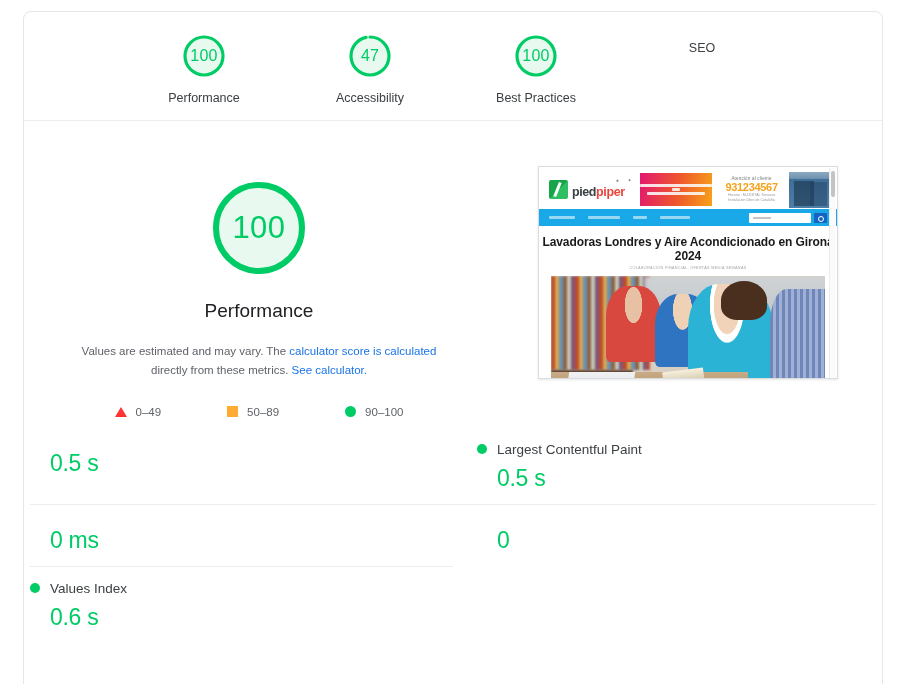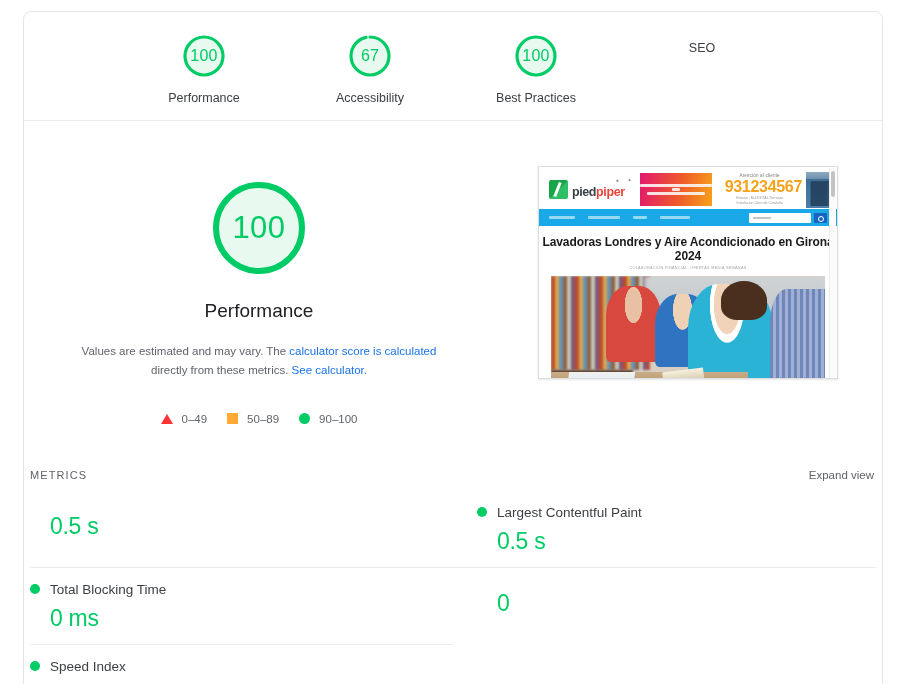--- a/index.html
+++ b/index.html
@@ -112,24 +112,24 @@
     color: #5f6368;
     line-height: 1.65;
     text-align: center;
     width: 372px;
   }
   .summary-note a {
     color: #1a73e8;
     text-decoration: none;
   }
   .legend {
-    margin-top: 33px;
-    display: flex;
-    align-items: center;
-    gap: 20px;
+    margin-top: 26px;
+    display: flex;
+    align-items: center;
+    gap: 66px;
   }
   .legend-item {
     display: flex;
     align-items: center;
     gap: 9px;
     font-size: 11.5px;
     color: #5f6368;
   }
   .lg-tri {
     width: 0; height: 0;
@@ -233,21 +233,21 @@
     margin-left: 6px;
     text-align: center;
     width: 70px;
   }
   .contact-small {
     font-size: 4.5px;
     color: #7a7a7a;
     letter-spacing: .2px;
   }
   .contact-phone {
-    font-size: 16px;
+    font-size: 11px;
     font-weight: bold;
     color: #f7a21b;
     letter-spacing: -.3px;
     line-height: 1.1;
   }
   .contact-addr {
     font-size: 3.6px;
     color: #9a9a9a;
     line-height: 1.45;
   }
@@ -500,21 +500,21 @@
       </div>
       <div class="gauge-label">Performance</div>
     </div>
 
     <div class="gauge-item">
       <div class="gauge-ring">
         <svg width="50" height="50" viewBox="0 0 50 50" aria-hidden="true">
           <circle cx="25" cy="25" r="19" fill="#e8f9ef"></circle>
           <circle id="ring1" cx="25" cy="25" r="19" fill="none" stroke="#0c6" stroke-width="3.2" stroke-linecap="round" transform="rotate(-90 25 25)" stroke-dasharray="119.38" stroke-dashoffset="4.78"></circle>
         </svg>
-        <div class="gauge-num" style="color:#0c6">67</div>
+        <div class="gauge-num" style="color:#0c6">47</div>
       </div>
       <div class="gauge-label">Accessibility</div>
     </div>
 
     <div class="gauge-item">
       <div class="gauge-ring">
         <svg width="50" height="50" viewBox="0 0 50 50" aria-hidden="true">
           <circle cx="25" cy="25" r="19" fill="#e8f9ef"></circle>
           <circle id="ring2" cx="25" cy="25" r="19" fill="none" stroke="#0c6" stroke-width="3.2" stroke-linecap="round" transform="rotate(-90 25 25)" stroke-dasharray="119.38" stroke-dashoffset="0.00"></circle>
         </svg>
@@ -623,55 +623,47 @@
         </div>
 
         <div class="thumb-scrollbar">
           <span class="thumbbar"></span>
         </div>
       </div>
     </div>
 
   </div>
 
-  <div class="metrics-head">
-    <span class="metrics-title">METRICS</span>
-    <span class="expand-view">Expand view</span>
-  </div>
 
   <div class="metrics-grid">
 
     <div class="metric col-l">
       <div class="metric-value">0.5 s</div>
     </div>
 
     <div class="metric col-r">
       <div class="metric-top">
         <span class="metric-dot"></span>
         <span class="metric-name">Largest Contentful Paint</span>
       </div>
       <div class="metric-value">0.5 s</div>
     </div>
 
     <div class="metric col-l">
-      <div class="metric-top">
-        <span class="metric-dot"></span>
-        <span class="metric-name">Total Blocking Time</span>
-      </div>
       <div class="metric-value">0 ms</div>
     </div>
 
     <div class="metric col-r noline">
       <div class="metric-value">0</div>
     </div>
 
     <div class="metric col-l noline">
       <div class="metric-top">
         <span class="metric-dot"></span>
-        <span class="metric-name">Speed Index</span>
+        <span class="metric-name">Values Index</span>
       </div>
       <div class="metric-value">0.6 s</div>
     </div>
 
     <div class="metric col-r noline"></div>
 
   </div>
 
 </div>
 

